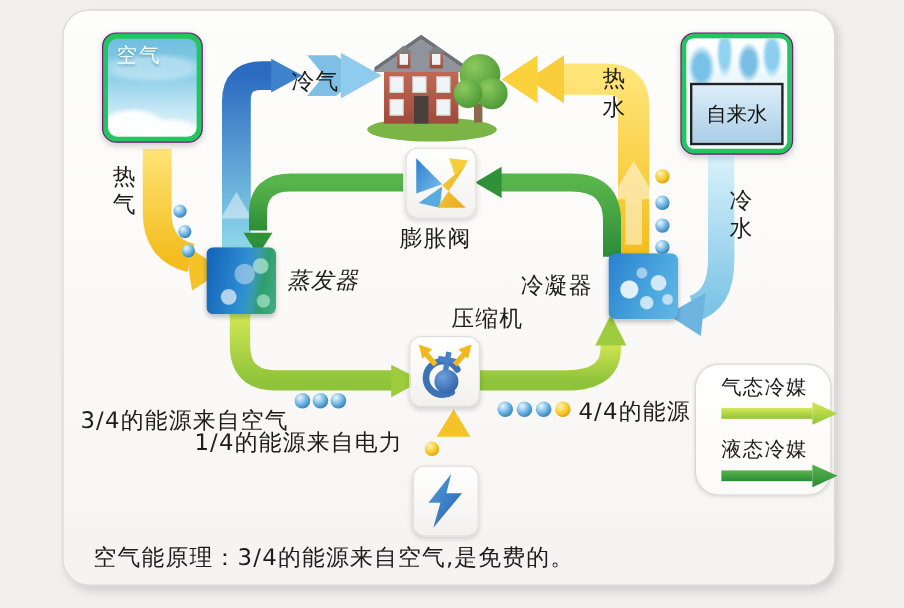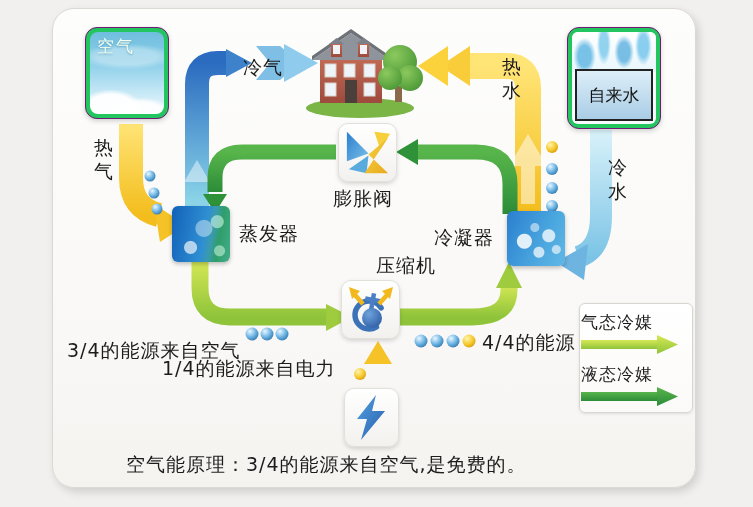--- a/index.html
+++ b/index.html
@@ -77,27 +77,27 @@
       radial-gradient(circle at 72% 45%, rgba(255,255,255,.75) 0 6px, transparent 7px),
       radial-gradient(circle at 85% 70%, rgba(255,255,255,.6) 0 4px, transparent 5px),
       radial-gradient(circle at 48% 30%, rgba(255,255,255,.5) 0 4px, transparent 5px),
       linear-gradient(115deg,#2a7fcf 0%,#4aa6de 60%,#62b8e6 100%);
     box-shadow:0 2px 4px rgba(0,0,0,.25);
   }
   
   .legend{
     position:absolute;z-index:3;left:579px;top:303px;width:114px;height:110px;
     background:linear-gradient(180deg,#ffffff,#fbfaf8);
-    border:1px solid #d8d6d1;border-radius:6px;
+    border:1px solid #d8d6d1;border-radius:20px;
     box-shadow:0 1px 3px rgba(0,0,0,.1);
-    box-sizing:border-box;padding:7px 8px 0 1px;
+    box-sizing:border-box;padding:7px 8px 0 21px;
   }
   .legend .row{margin-bottom:5px;}
   .legend .ltxt{font-size:17px;letter-spacing:1px;}
-  .caption{font-size:19px;letter-spacing:1px;margin-left:48px;}
+  .caption{font-size:19px;letter-spacing:1px;}
 </style>
 </head>
 <body>
 
 <div class="panel"></div>
 
 <svg class="pipes" width="753" height="507" viewBox="0 0 753 507">
   <defs>
     <linearGradient id="gYellow" x1="0" y1="0" x2="0" y2="1">
       <stop offset="0" stop-color="#ffe476"></stop>
@@ -280,21 +280,21 @@
     </defs>
     <polygon points="8,8 30,30 8,38" fill="url(#gVB)"></polygon>
     <polygon points="10,46 30,32 28,50" fill="#5aabdd"></polygon>
     <polygon points="36,8 52,10 42,26" fill="#f7cf3a"></polygon>
     <polygon points="50,14 30,31 50,50 26,50" fill="url(#gVY)"></polygon>
   </svg>
 </div>
 <div class="lbl" style="left:333px;top:186px;text-align:right;">膨胀阀</div>
 
 <div class="node evap" style="left:172px;top:206px;width:58px;height:56px;"></div>
-<div class="lbl" style="left:239px;top:221px;">蒸发器</div>
+<div class="lbl" style="left:239px;top:221px;font-style:italic;">蒸发器</div>
 
 <div class="node cond" style="left:507px;top:211px;width:58px;height:55px;"></div>
 <div class="lbl" style="left:434px;top:225px;">冷凝器</div>
 
 <div class="lbl" style="left:340px;top:253px;margin-left:36px;">压缩机</div>
 <div class="node iconbox" style="left:341px;top:280px;width:57px;height:57px;">
   <svg width="57" height="57" viewBox="0 0 57 57">
     <defs>
       <radialGradient id="gBall" cx="0.35" cy="0.3" r="0.9">
         <stop offset="0" stop-color="#6ea2dd"></stop>

